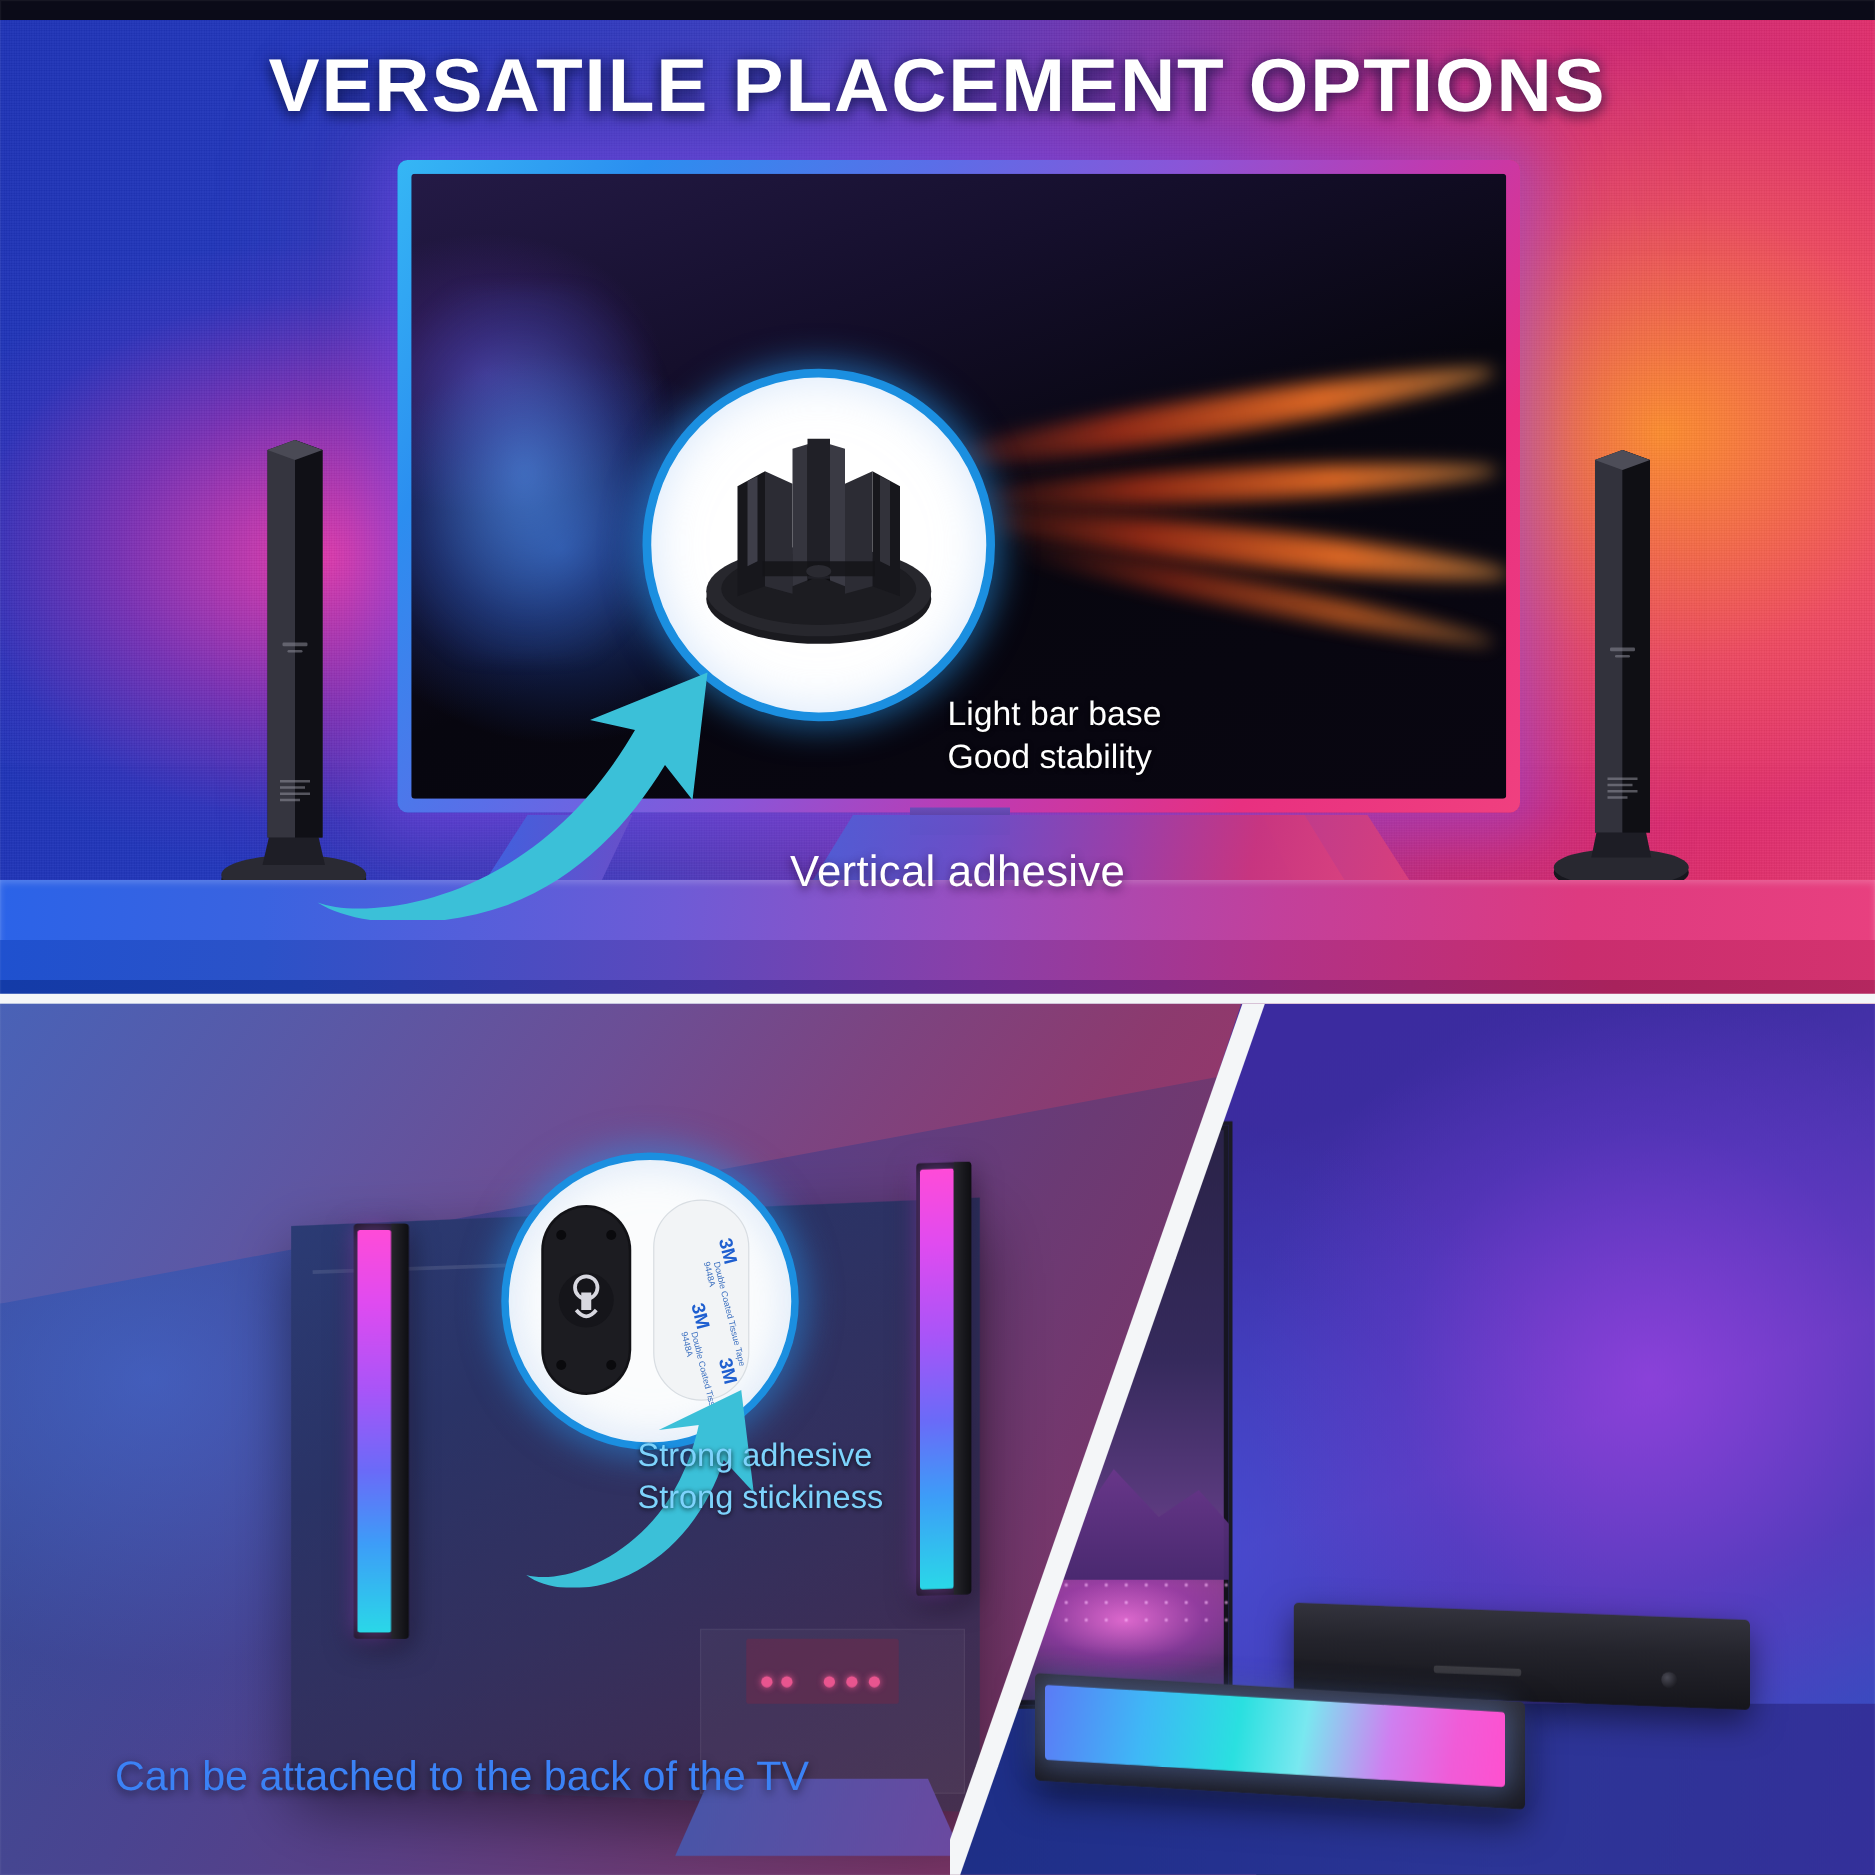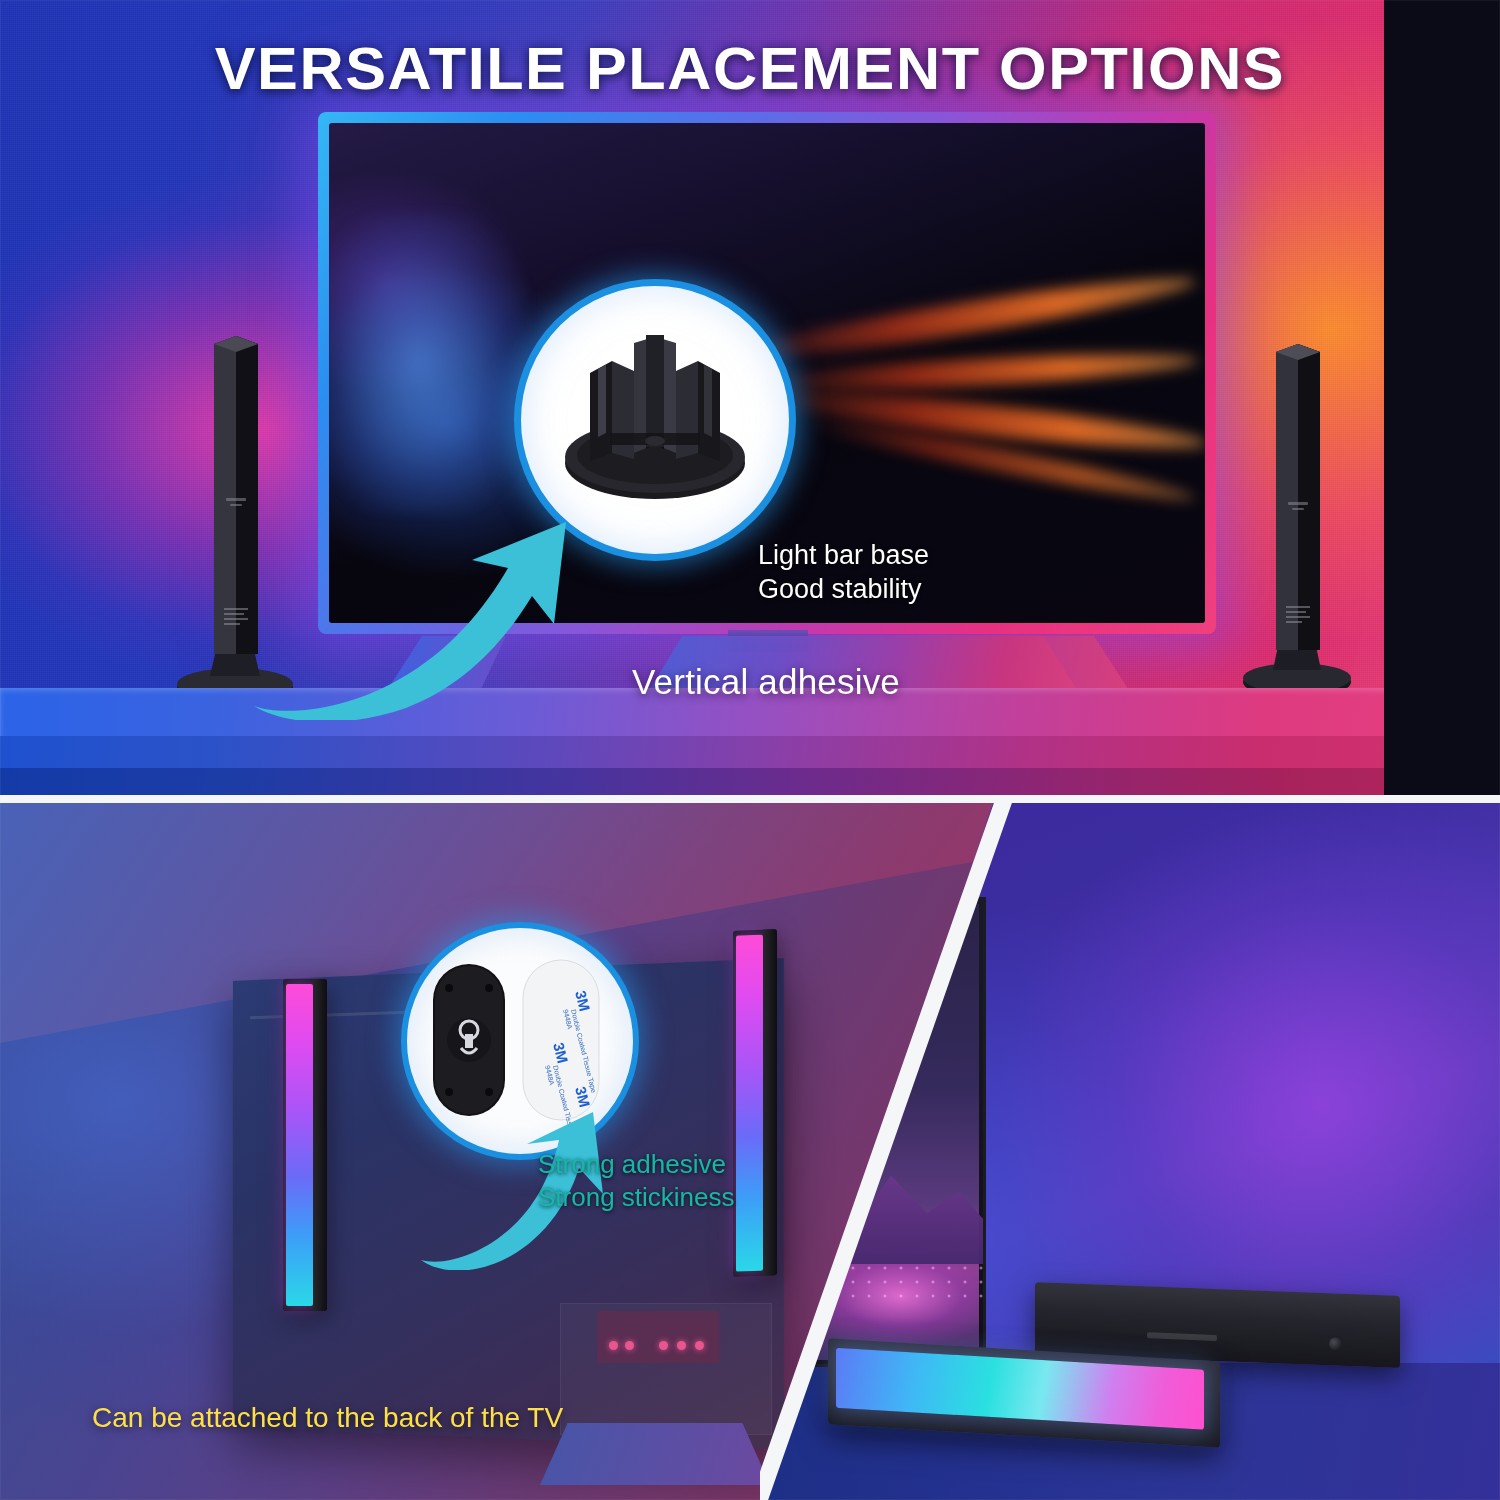--- a/index.html
+++ b/index.html
@@ -9,21 +9,21 @@
   #stage {
     position: relative;
     width: 1500px; height: 1500px;
     overflow: hidden;
     font-family: "Liberation Sans", sans-serif;
     background: #0b0b18;
   }
 
   
   #top-panel {
-    position: absolute; left: 0; top: 0; width: 1384px; height: 798px;
+    position: absolute; left: 0; top: 16px; width: 1500px; height: 798px;
     overflow: hidden;
     background:
       radial-gradient(ellipse 420px 320px at 255px 430px, rgba(236,60,170,.95) 0%, rgba(190,45,175,.55) 38%, rgba(120,40,190,.15) 66%, rgba(0,0,0,0) 80%),
       radial-gradient(ellipse 520px 460px at 1330px 330px, rgba(255,150,40,.92) 0%, rgba(245,90,90,.62) 40%, rgba(220,40,120,.30) 68%, rgba(0,0,0,0) 84%),
       linear-gradient(100deg,#1f33b6 0%, #2438bd 22%, #3a3fc0 38%, #6b37b4 52%, #9c2f96 65%, #c82a73 78%, #e0306a 92%, #e63f76 100%);
   }
   
   #top-wall-tex {
     position:absolute; inset:0;
     background-image:
@@ -220,28 +220,28 @@
     position:absolute; inset:0; border-radius:50%;
     background:#fbfcfd;
     border:6px solid #1b8fe0;
     box-sizing:border-box;
     box-shadow: 0 0 26px 7px rgba(40,150,235,.5), inset 0 0 34px rgba(190,215,245,.6);
   }
   
   #arrow-bl { position:absolute; left:415px; top:1110px; width:200px; height:160px; z-index:19; }
 
   #label-adhesive {
-    position:absolute; left:538px; top:1148px; z-index:20;
-    color:#14b8a6; font-size:26px; line-height:33px;
+    position:absolute; left:510px; top:1148px; z-index:20;
+    color:#7dd3fc; font-size:26px; line-height:33px;
     text-shadow:0 1px 4px rgba(0,0,0,.8);
     white-space:pre-line;
   }
   #label-attach {
     position:absolute; left:92px; top:1402px; z-index:20;
-    color:#fde047; font-size:28px;
+    color:#3b82f6; font-size:33px;
     text-shadow:0 2px 8px rgba(0,0,0,.6);
   }
 
   
   #br-panel {
     position:absolute; left:760px; top:803px; width:740px; height:697px;
     overflow:hidden;
     clip-path: polygon(31.5% 0%, 100% 0%, 100% 100%, 0% 100%);
     background:
       radial-gradient(ellipse 400px 400px at 560px 300px, rgba(170,70,240,.60) 0%, rgba(120,60,220,.25) 50%, rgba(0,0,0,0) 80%),

